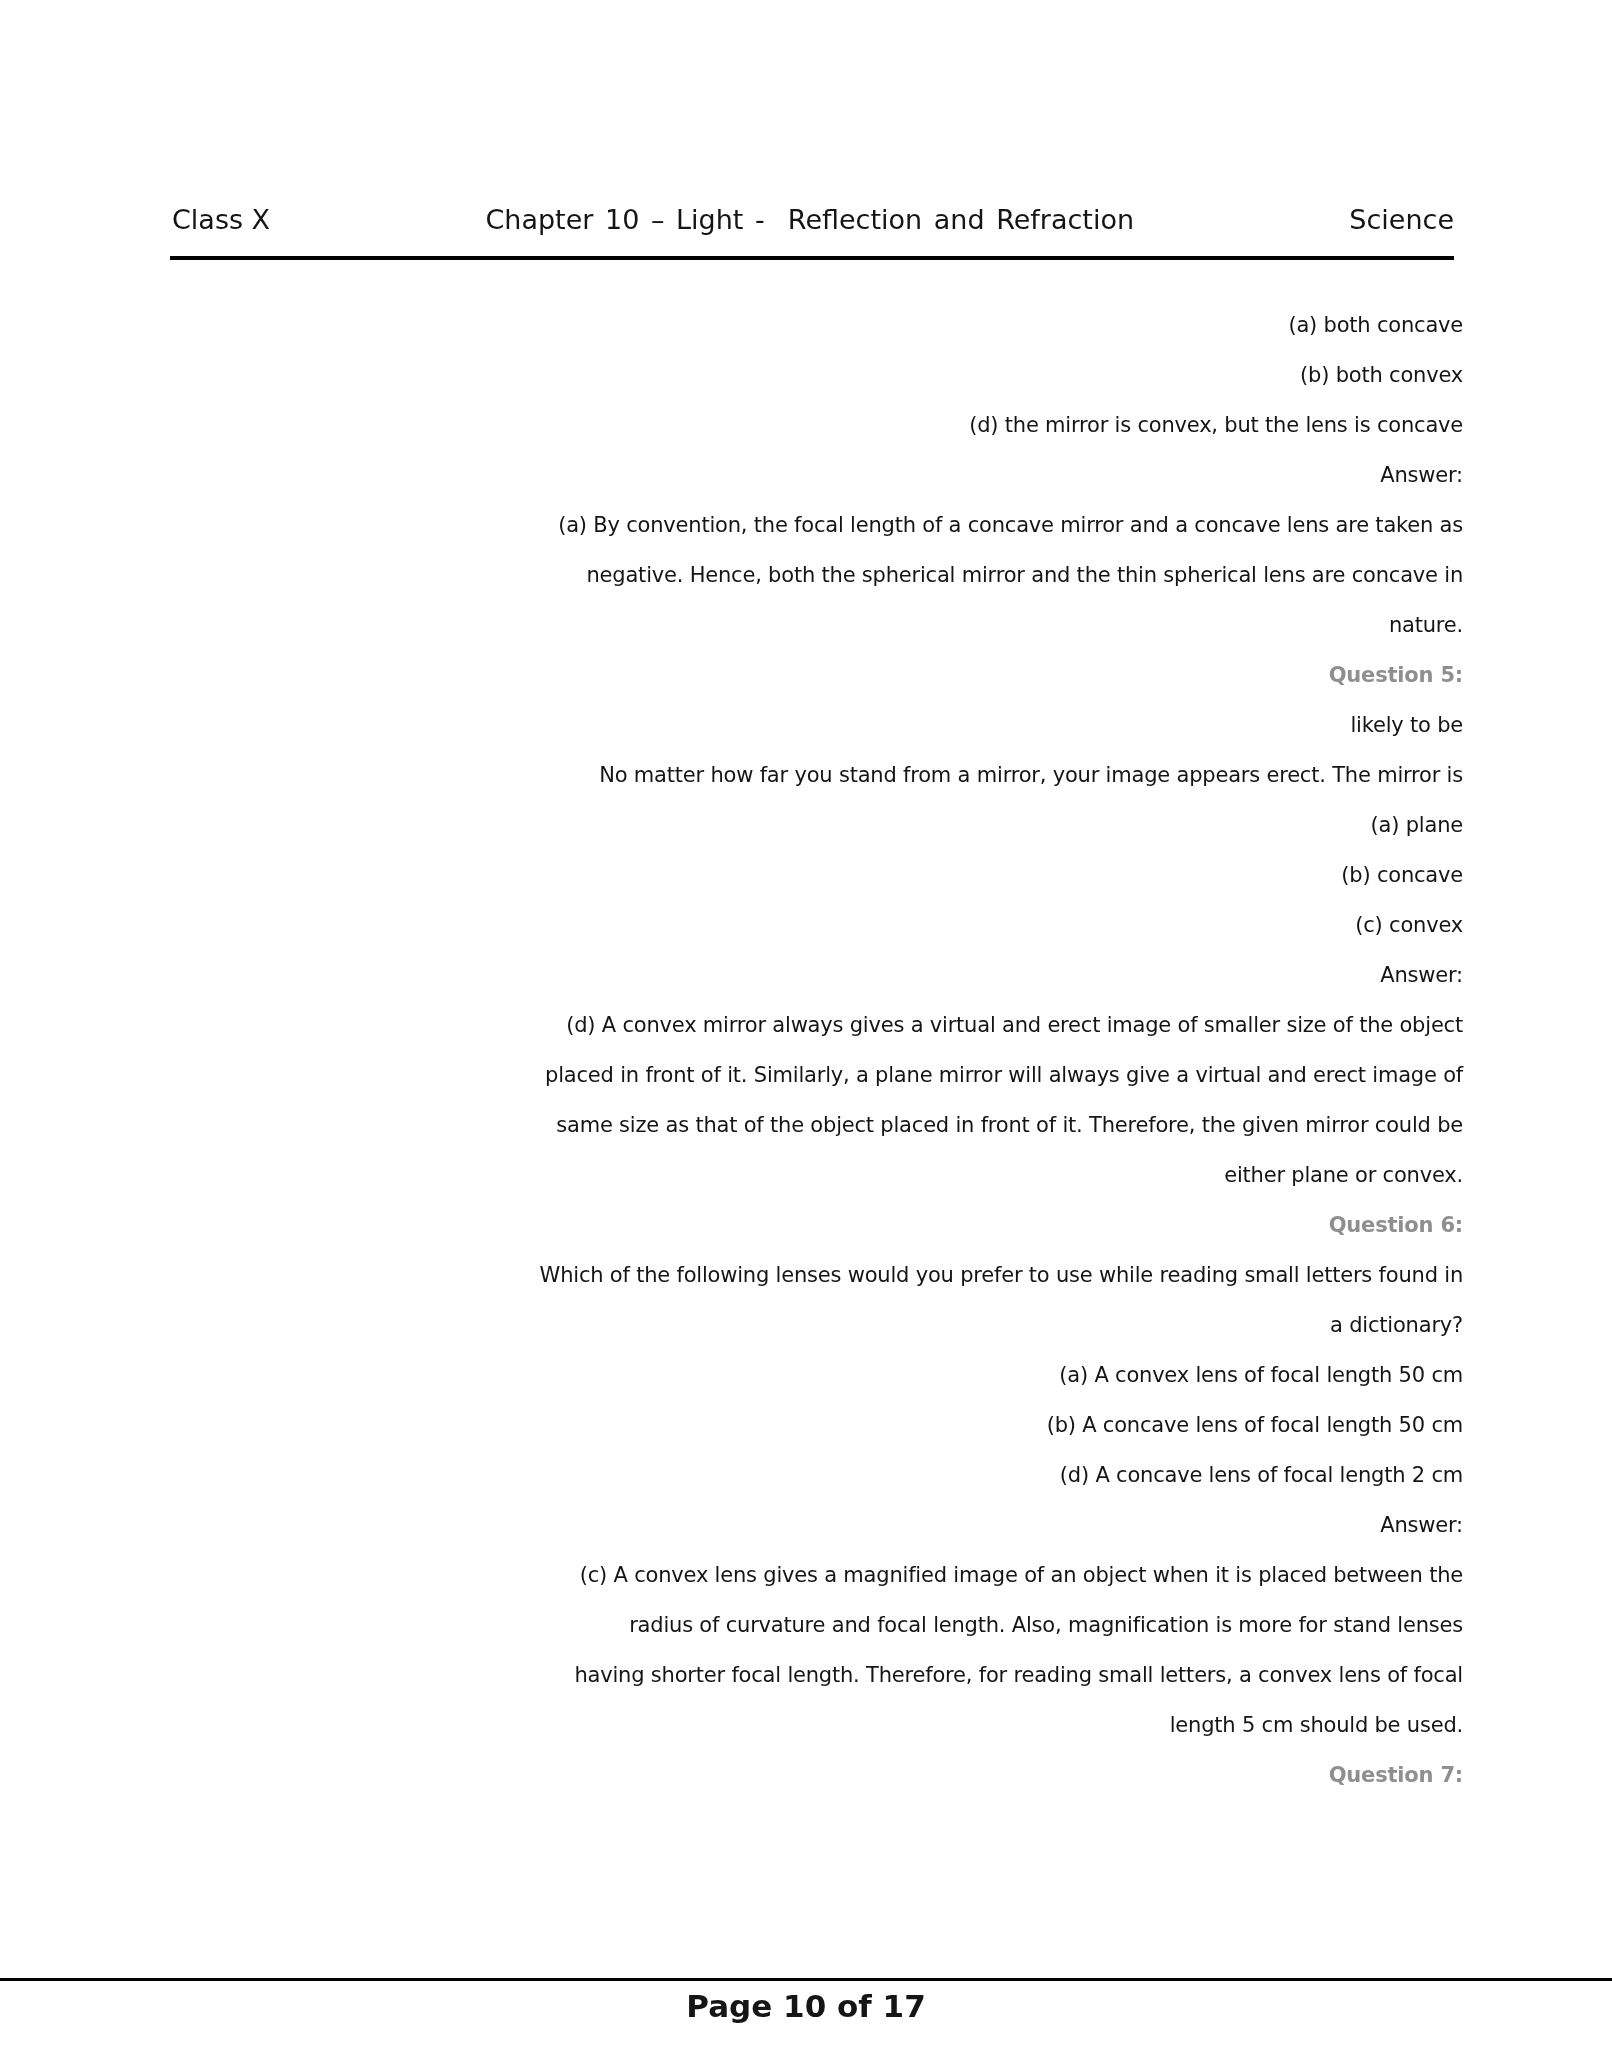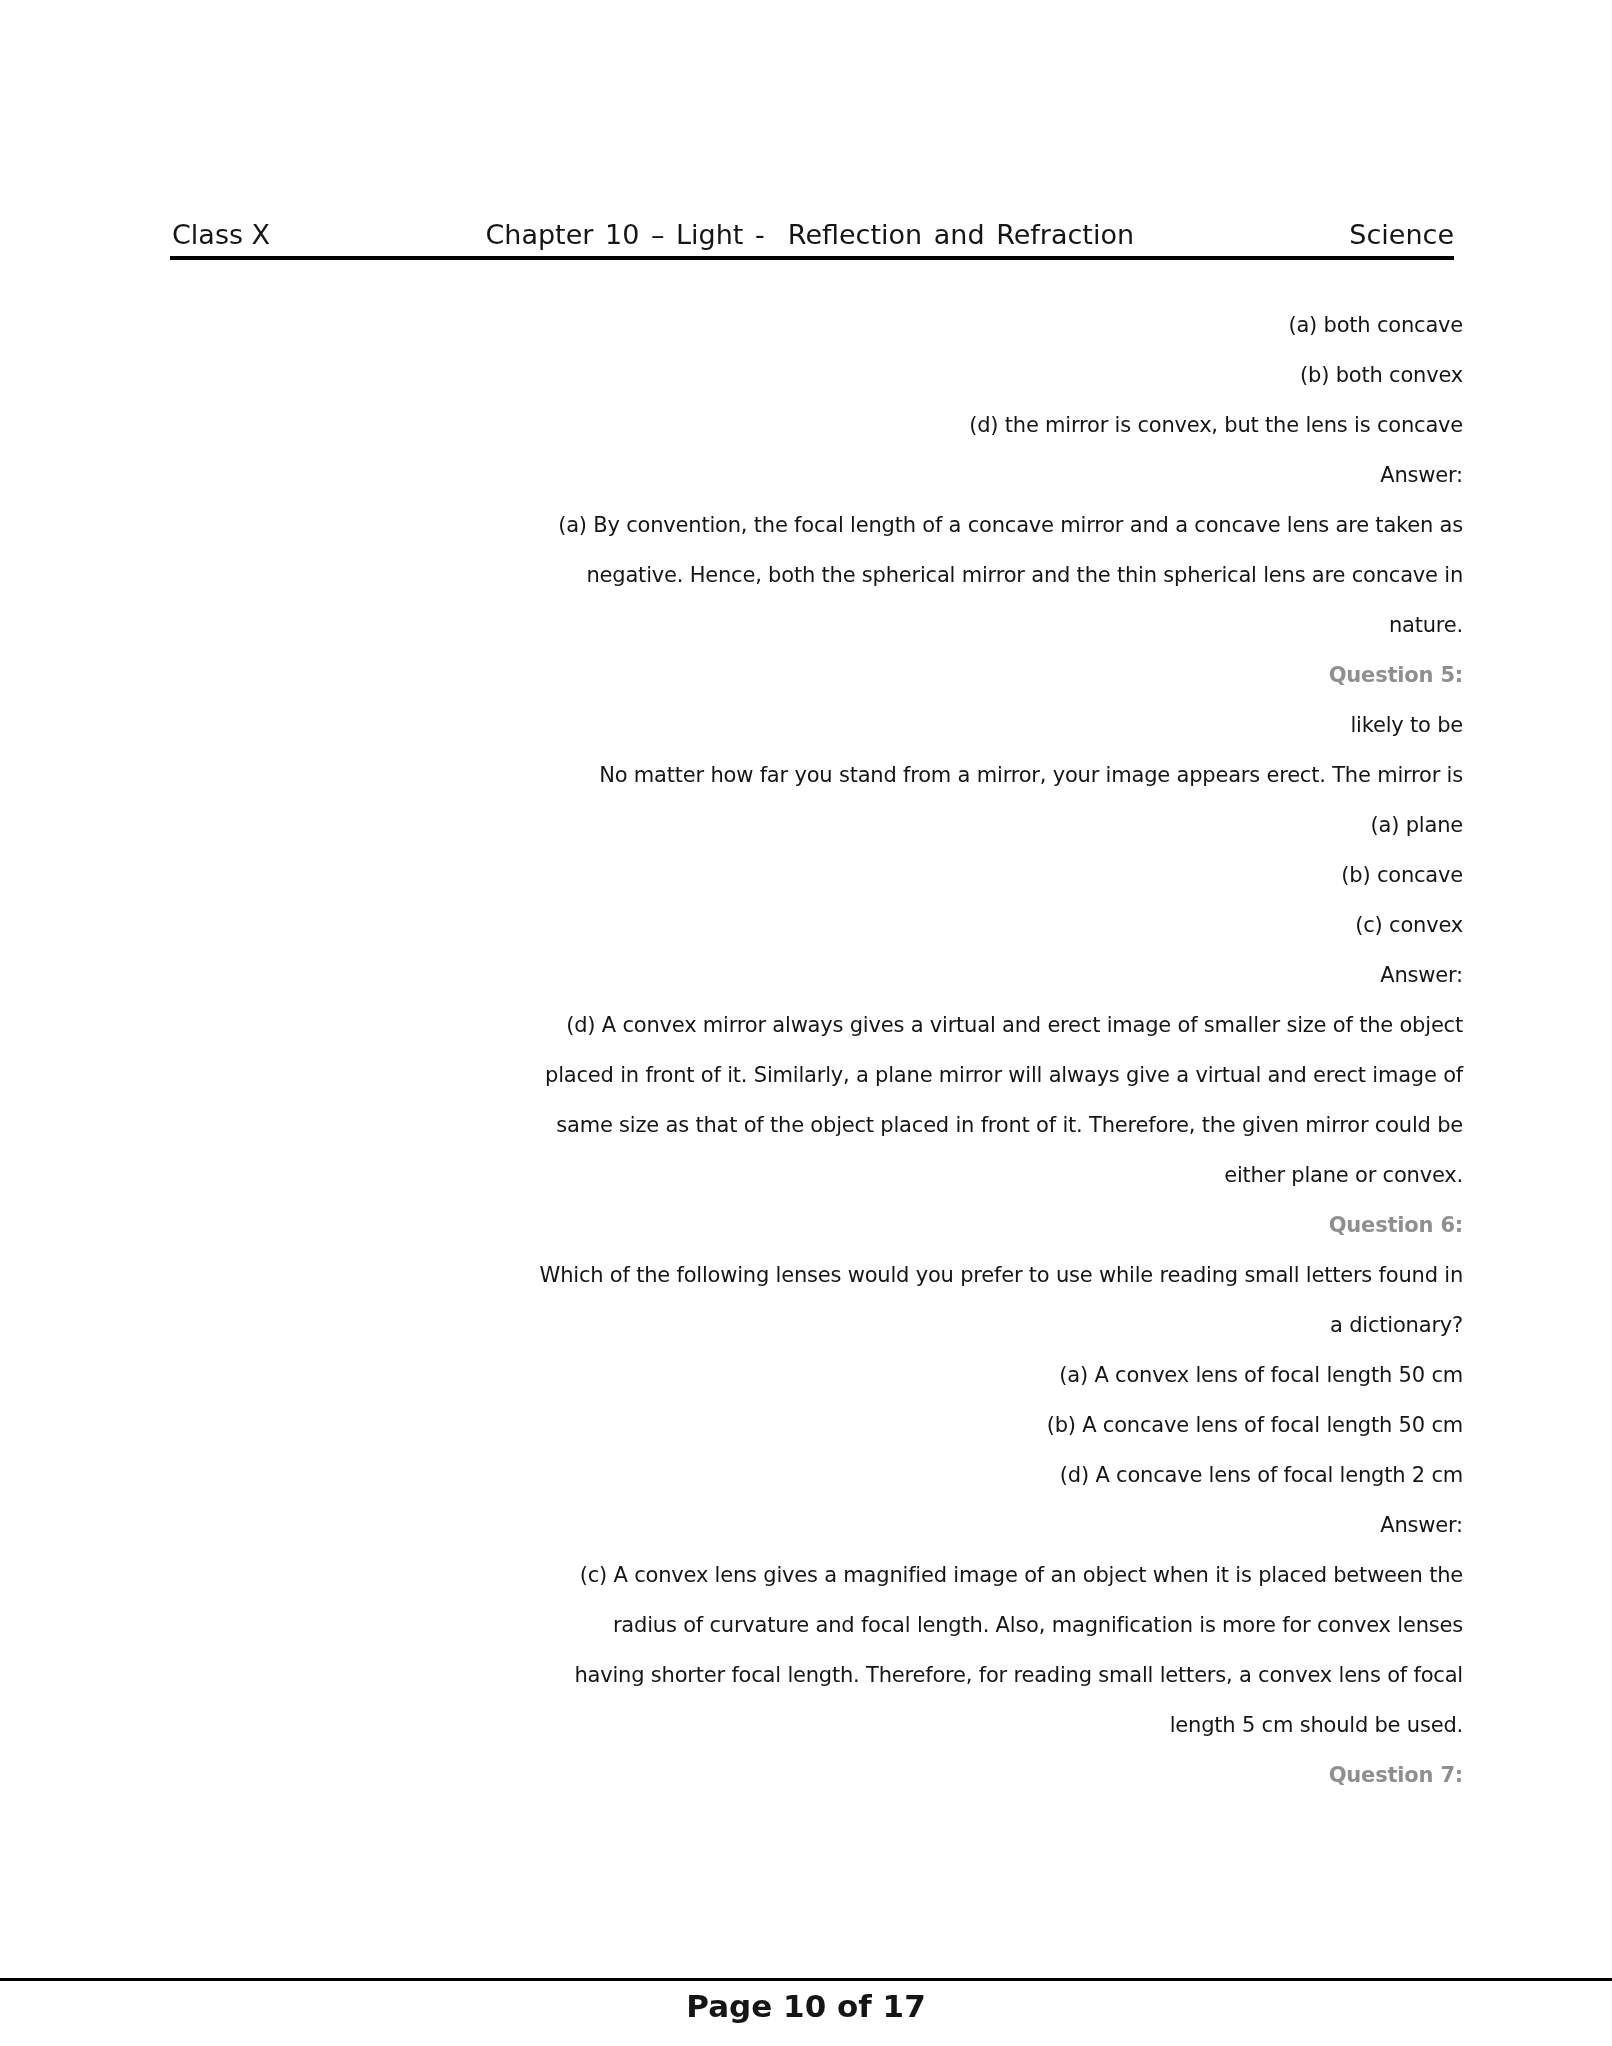--- a/index.html
+++ b/index.html
@@ -12,21 +12,21 @@
     color: #151515;
     overflow: hidden;
   }
   .header-row {
     position: absolute;
     left: 172px;
     right: 158px;
     top: 204px;
     height: 46px;
     display: flex;
-    align-items: flex-end;
+    align-items: flex-start;
     font-size: 27px;
   }
   .header-left  { white-space: pre; }
   .header-center{ flex: 1; text-align: center; white-space: pre; word-spacing: 3px; }
   .header-right { white-space: pre; }
   .header-rule {
     position: absolute;
     left: 170px;
     right: 158px;
     top: 256px;
@@ -104,21 +104,21 @@
       <div class="line">same size as that of the object placed in front of it. Therefore, the given mirror could be</div>
       <div class="line">either plane or convex.</div>
       <div class="line question">Question 6:</div>
       <div class="line">Which of the following lenses would you prefer to use while reading small letters found in</div>
       <div class="line">a dictionary?</div>
       <div class="line">(a) A convex lens of focal length 50 cm</div>
       <div class="line">(b) A concave lens of focal length 50 cm</div>
       <div class="line">(d) A concave lens of focal length 2 cm</div>
       <div class="line">Answer:</div>
       <div class="line"> (c) A convex lens gives a magnified image of an object when it is placed between the</div>
-      <div class="line">radius of curvature and focal length. Also, magnification is more for convex lenses</div>
+      <div class="line">radius of curvature and focal length. Also, magnification is more for stand lenses</div>
       <div class="line">having shorter focal length. Therefore, for reading small letters, a convex lens of focal</div>
       <div class="line">length 5 cm should be used.</div>
       <div class="line question">Question 7:</div>
     </div>
 
   <div class="footer-rule"></div>
 
   <div class="footer-text">Page 10 of 17</div>
 
 </div>

